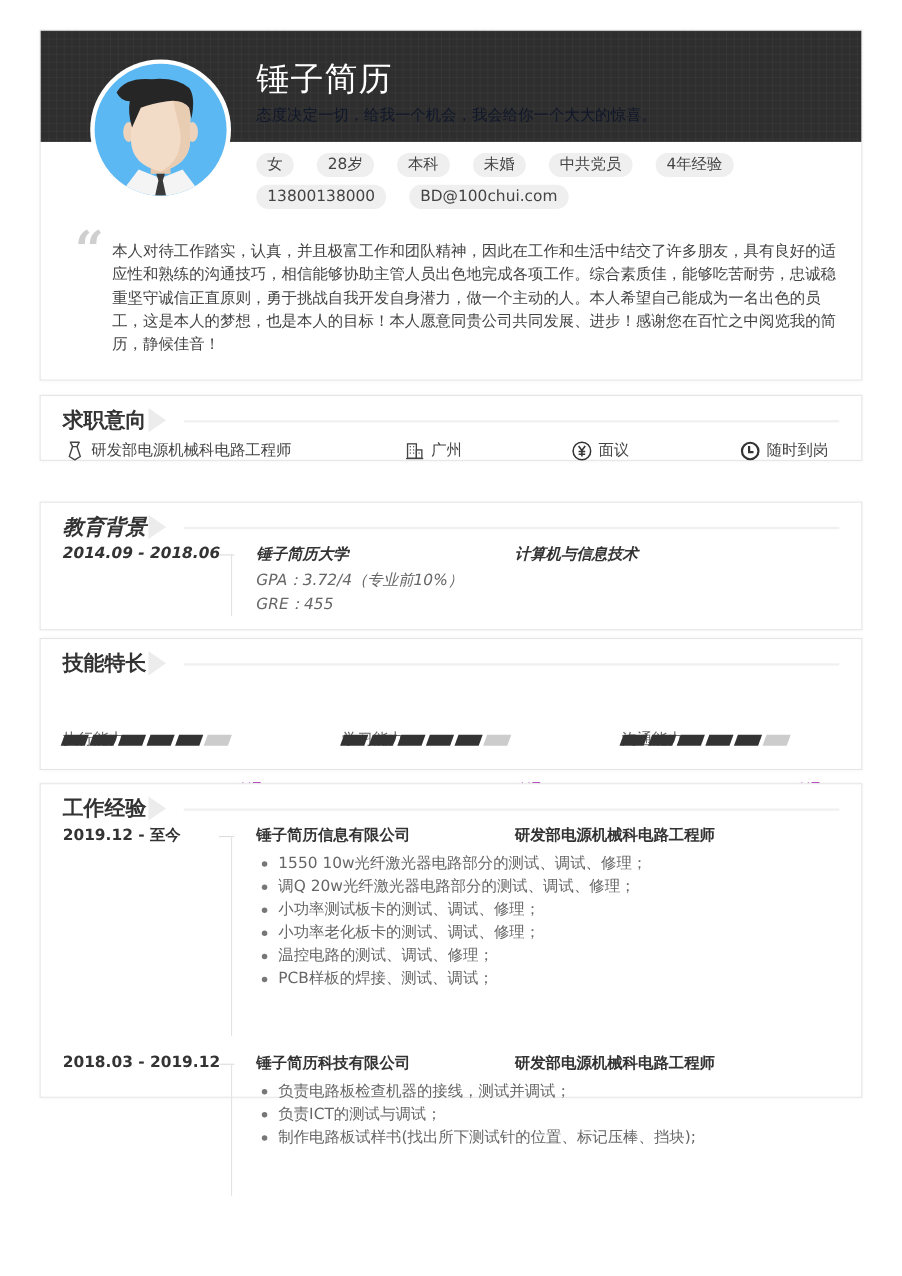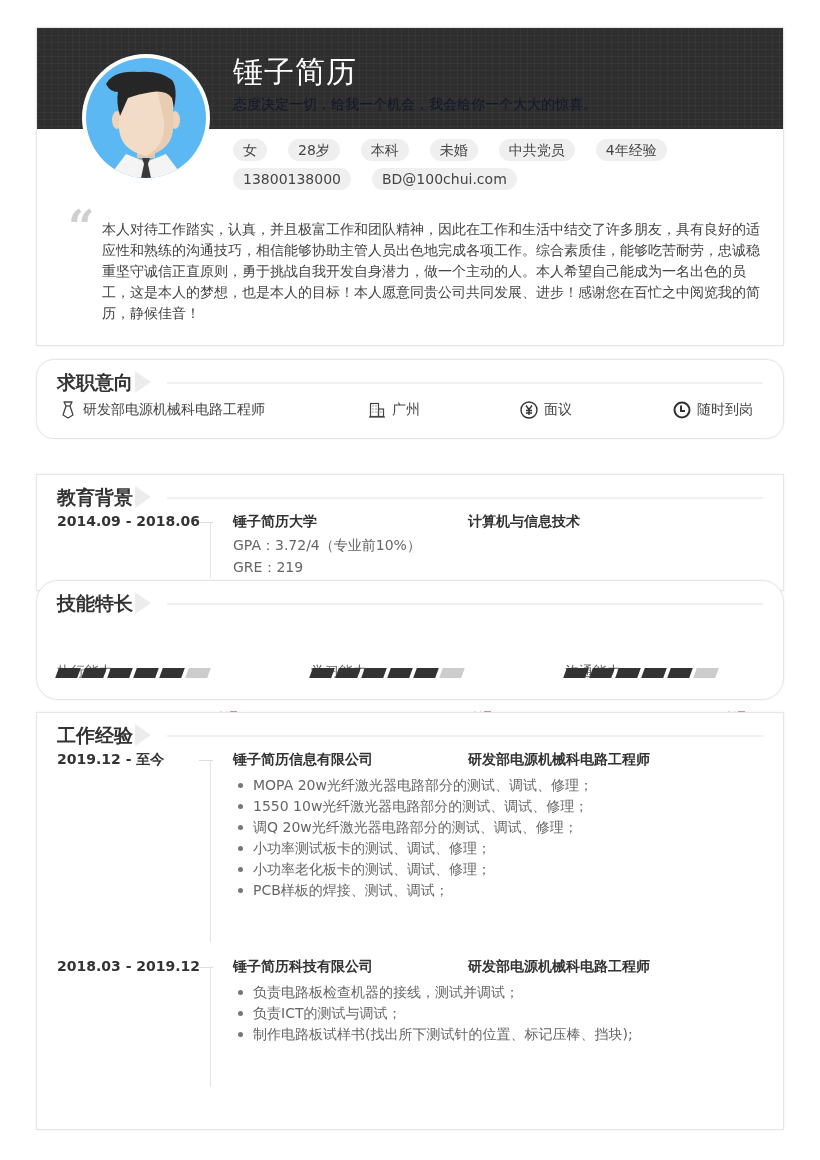--- a/index.html
+++ b/index.html
@@ -63,46 +63,46 @@
   .sec-title .arrow {
     width: 0; height: 0; margin-left: 2px;
     border-top: 11px solid transparent; border-bottom: 11px solid transparent;
     border-left: 16px solid #ececec;
   }
   .sec-line {
     position: absolute; left: 130px; right: 20px; top: 22px; height: 2px; background: #f0f0f0;
   }
 
   
-  #intent { top: 359px; height: 80px; border-radius: 18px; }
+  #intent { top: 359px; height: 60px; }
   .intent-item {
     position: absolute; top: 41px; display: flex; align-items: center; font-size: 14px; color: #444;
   }
   .intent-item .ico { width: 18px; height: 18px; margin-right: 6px; display: inline-flex; align-items: center; justify-content: center; }
 
   
-  #edu { top: 474px; height: 117px; }
+  #edu { top: 456px; height: 117px; font-style: italic; }
   .date { position: absolute; left: 20px; font-size: 14px; font-weight: bold; color: #333; }
   .tl-tick { position: absolute; left: 162px; width: 14px; height: 1px; background: #ddd; }
   .tl-line { position: absolute; left: 173px; width: 1px; background: #e3e3e3; }
   .org { position: absolute; left: 196px; font-size: 14px; font-weight: bold; color: #333; }
   .role { position: absolute; left: 431px; font-size: 14px; font-weight: bold; color: #333; }
   .plain { position: absolute; left: 196px; font-size: 14px; color: #666; }
 
   
-  #skills { top: 580px; height: 120px; border-radius: 22px; }
+  #skills { top: 580px; height: 120px; }
   .skill { position: absolute; top: 58px; width: 230px; }
   .skill .lbl { font-size: 14px; color: #666; margin-top: 24px; }
   .skill .bar { position: absolute; top: 29px; left: 0; display: flex; }
   .skill .seg { width: 22px; height: 10px; background: #333; margin-right: 4px; transform: skewX(-20deg); }
   .skill .seg.off { background: #ccc; }
   .skill .lvl { position: absolute; left: 154px; top: 27px; font-size: 14px; color: #a21caf; margin-top: 44px; }
 
   
-  #work { top: 712px; height: 418px; }
+  #work { top: 712px; height: 286px; }
   .bullets { position: absolute; left: 196px; width: 540px; list-style: none; }
   .bullets li {
     position: relative; padding-left: 20px; font-size: 14px; line-height: 21px; color: #666;
   }
   .bullets li::before {
     content: ""; position: absolute; left: 5px; top: 8px; width: 5px; height: 5px;
     border-radius: 50%; background: #777;
   }
 </style>
 </head>
@@ -199,21 +199,21 @@
     <span class="arrow"></span>
   </div>
   <div class="sec-line"></div>
 
   <div class="date" style="top:38px;">2014.09 - 2018.06</div>
   <div class="tl-tick" style="top:47px;"></div>
   <div class="tl-line" style="top:47px; height:56px;"></div>
   <div class="org" style="top:38px;">锤子简历大学</div>
   <div class="role" style="top:38px;">计算机与信息技术</div>
   <div class="plain" style="top:62px;">GPA：3.72/4（专业前10%）</div>
-  <div class="plain" style="top:84px;">GRE：219</div>
+  <div class="plain" style="top:84px;">GRE：455</div>
 </div>
 
 <div class="card" id="skills">
   <div class="sec-title">
     <span class="txt">技能特长</span>
     <span class="arrow"></span>
   </div>
   <div class="sec-line"></div>
 
   <div class="skill" style="left:20px;">
@@ -262,25 +262,25 @@
     <span class="arrow"></span>
   </div>
   <div class="sec-line"></div>
 
   <div class="date" style="top:38px;">2019.12 - 至今</div>
   <div class="tl-tick" style="top:47px;"></div>
   <div class="tl-line" style="top:47px; height:182px;"></div>
   <div class="org" style="top:38px;">锤子简历信息有限公司</div>
   <div class="role" style="top:38px;">研发部电源机械科电路工程师</div>
   <ul class="bullets" style="top:62px;">
-    <li>MOPA 20w光纤激光器电路部分的测试、调试、修理；</li>
     <li>1550 10w光纤激光器电路部分的测试、调试、修理；</li>
     <li>调Q 20w光纤激光器电路部分的测试、调试、修理；</li>
     <li>小功率测试板卡的测试、调试、修理；</li>
     <li>小功率老化板卡的测试、调试、修理；</li>
+    <li>温控电路的测试、调试、修理；</li>
     <li>PCB样板的焊接、测试、调试；</li>
   </ul>
 
   <div class="date" style="top:245px;">2018.03 - 2019.12</div>
   <div class="tl-tick" style="top:254px;"></div>
   <div class="tl-line" style="top:254px; height:120px;"></div>
   <div class="org" style="top:245px;">锤子简历科技有限公司</div>
   <div class="role" style="top:245px;">研发部电源机械科电路工程师</div>
   <ul class="bullets" style="top:269px;">
     <li>负责电路板检查机器的接线，测试并调试；</li>

